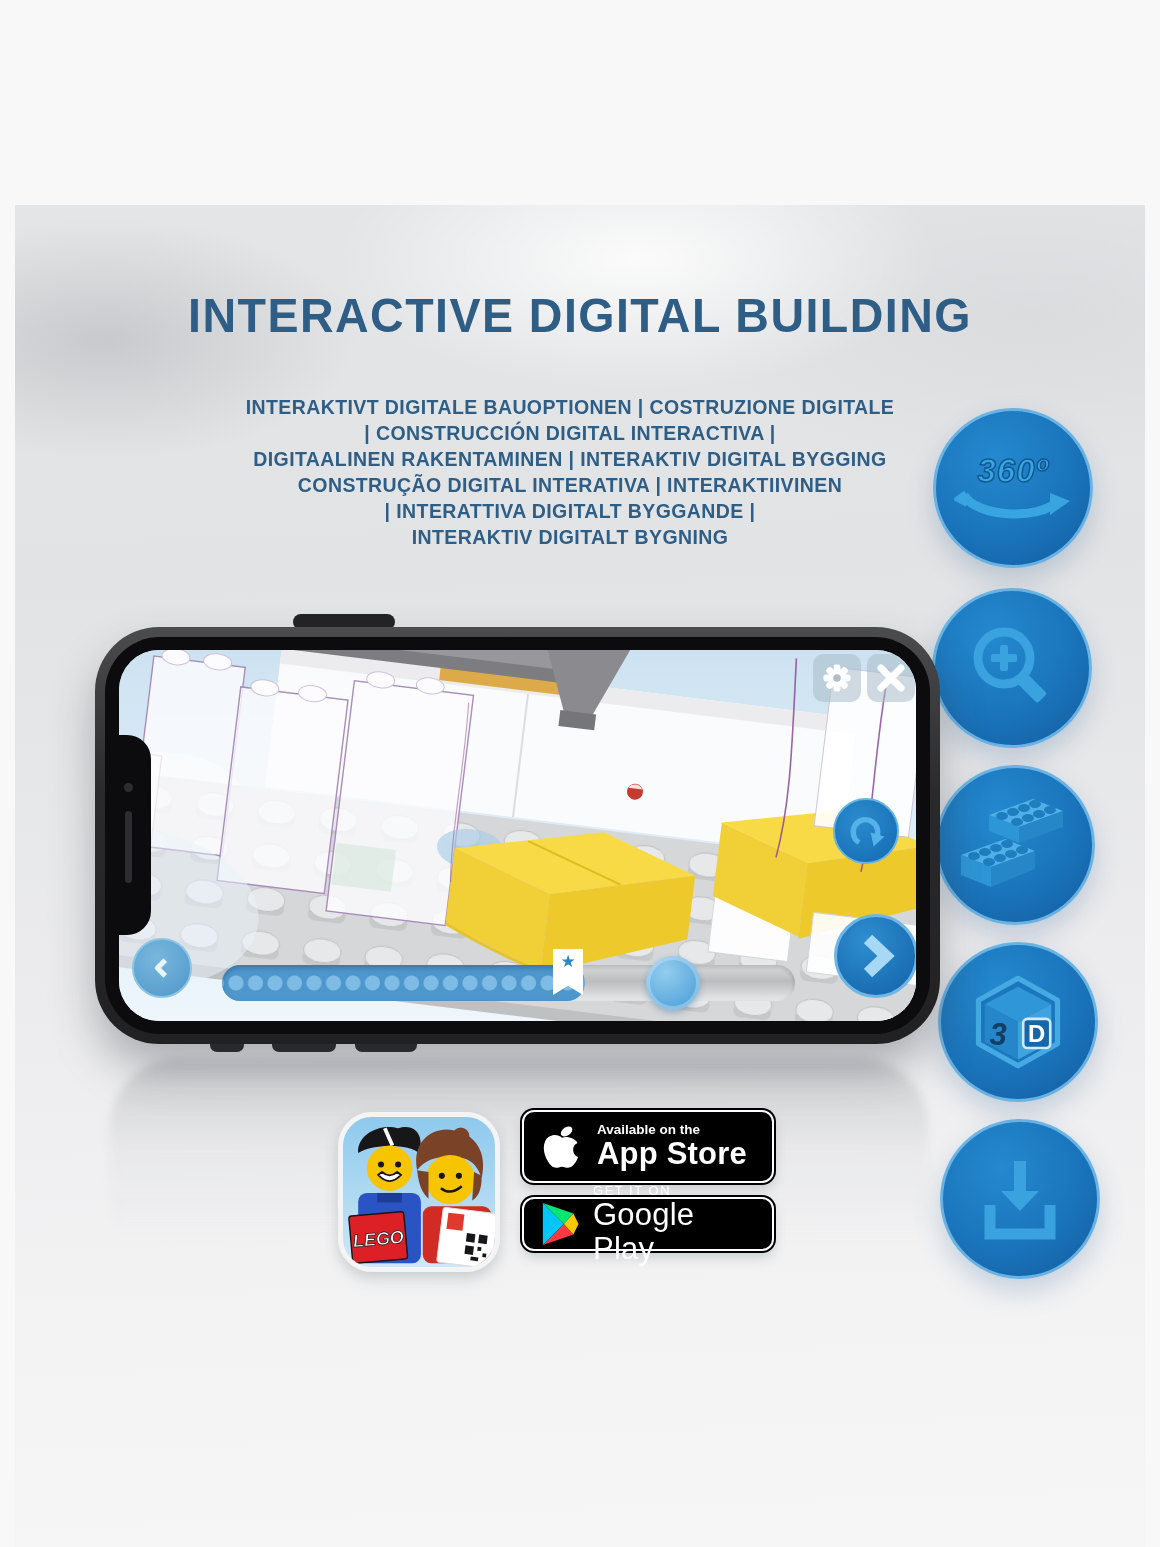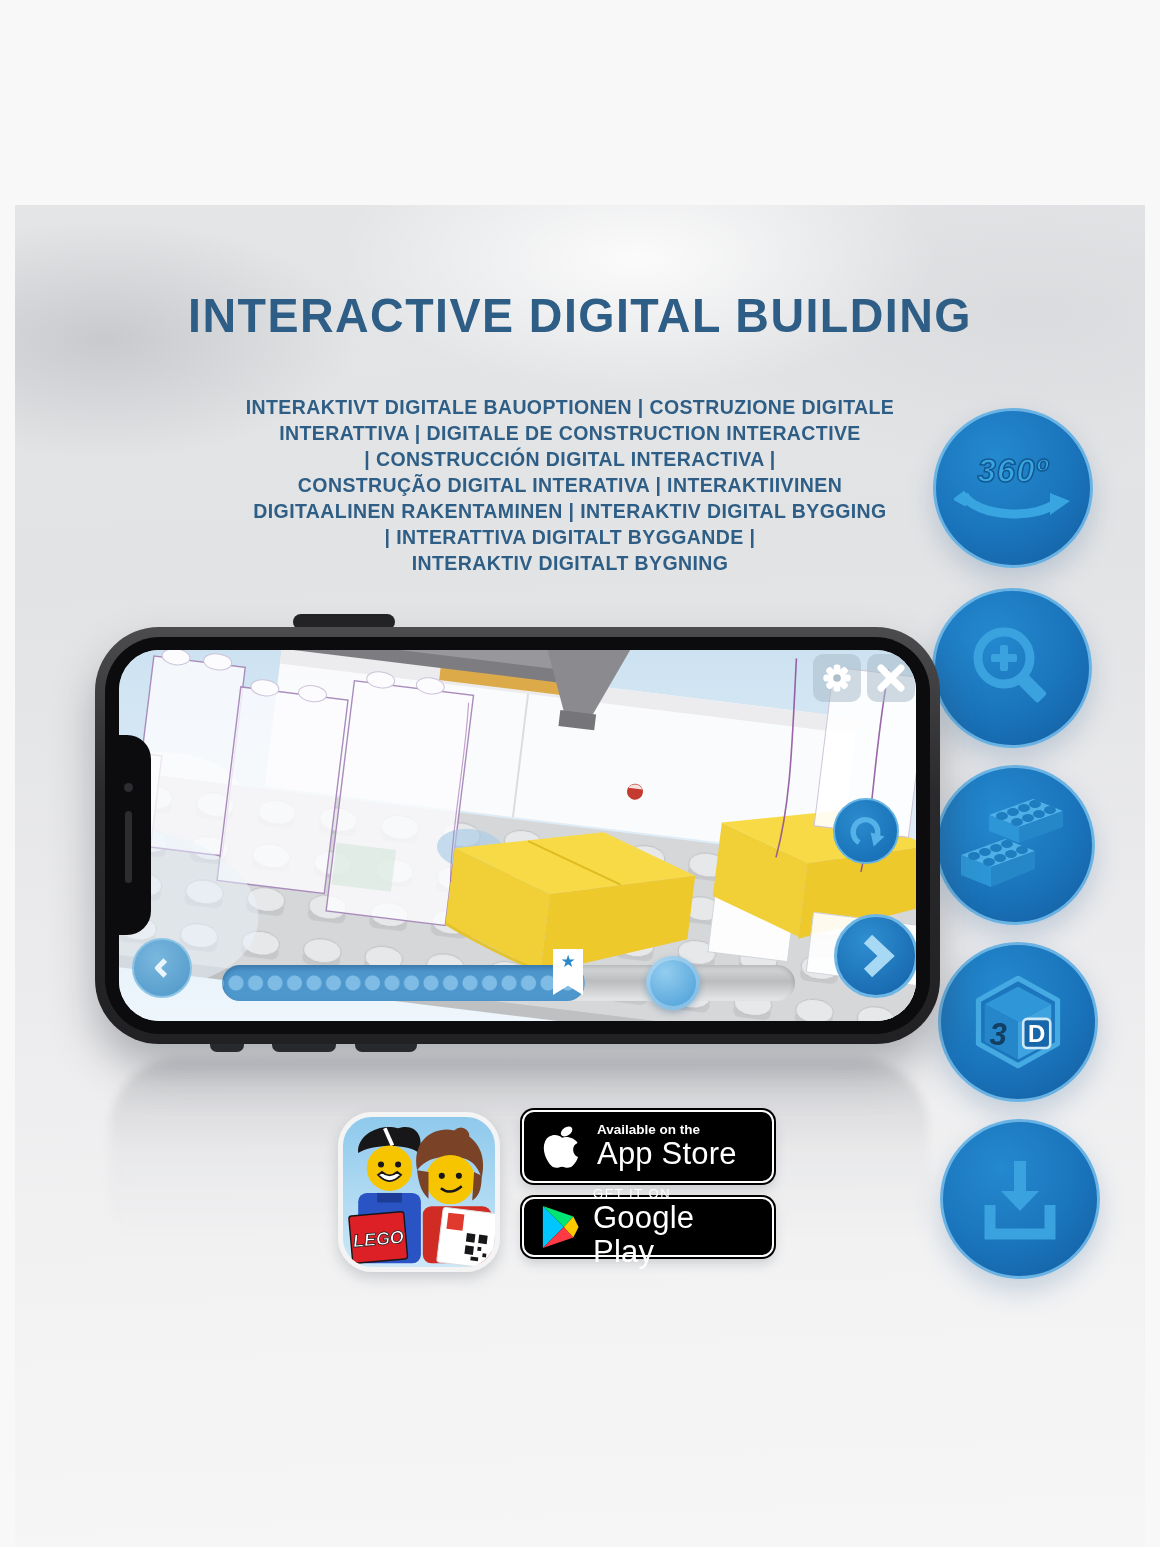--- a/index.html
+++ b/index.html
@@ -93,42 +93,41 @@
     filter:blur(5px);z-index:1;}
 
   
   .app-icon{position:absolute;left:338px;top:1112px;width:162px;height:160px;border-radius:34px;
     border:5px solid #f4f4f4;overflow:hidden;z-index:3;
     background:linear-gradient(180deg,#8ec9ec,#cde8f8);box-shadow:0 6px 14px rgba(80,90,100,.25);}
   .store-badge{position:absolute;left:522px;width:252px;background:#000;border-radius:12px;
     border:2px solid #fff;box-shadow:0 0 0 2px #000, 0 6px 12px rgba(80,90,100,.25);
     display:flex;align-items:center;padding:0 16px;gap:13px;z-index:3;color:#fff;}
   .badge-appstore{top:1110px;height:73px;}
-  .badge-gplay{top:1197px;height:60px;}
+  .badge-gplay{top:1197px;height:54px;}
   .badge-text{display:flex;flex-direction:column;justify-content:flex-start;}
   .badge-small{font-size:13.5px;font-weight:700;line-height:15px;}
   .badge-small.caps{letter-spacing:1.5px;font-weight:400;font-size:13px;}
-  .badge-big{font-size:31px;font-weight:400;line-height:34px;letter-spacing:.2px;}
+  .badge-big{font-size:31px;font-weight:700;line-height:34px;letter-spacing:.2px;}
   .badge-big.gp{font-weight:500;}
 </style>
 </head>
 <body>
 
 <div class="canvas">
 
   <div class="photo"></div>
 
   <div class="title">INTERACTIVE DIGITAL BUILDING</div>
 
   <div class="subtitle">
     <span>INTERAKTIVT DIGITALE BAUOPTIONEN | COSTRUZIONE DIGITALE</span>
-    <span>INTERATTIVA | DIGITALE DE CONSTRUCTION INTERACTIVE</span>
     <span>| CONSTRUCCIÓN DIGITAL INTERACTIVA |</span>
+    <span>DIGITAALINEN RAKENTAMINEN | INTERAKTIV DIGITAL BYGGING</span>
     <span>CONSTRUÇÃO DIGITAL INTERATIVA | INTERAKTIIVINEN</span>
-    <span>DIGITAALINEN RAKENTAMINEN | INTERAKTIV DIGITAL BYGGING</span>
     <span>| INTERATTIVA DIGITALT BYGGANDE |</span>
     <span>INTERAKTIV DIGITALT BYGNING</span>
   </div>
 
   <div class="feature f1">
     <span class="deg-label">360º</span>
     <svg width="118" height="34" viewBox="0 0 118 34">
       <path d="M10,4 C22,26 84,30 104,10" fill="none" stroke="#38a5e0" stroke-width="9"></path>
       <polygon points="96,2 116,10 96,24" fill="#38a5e0"></polygon>
       <path d="M12,2 L4,8 L13,13" fill="none" stroke="#38a5e0" stroke-width="6"></path>

